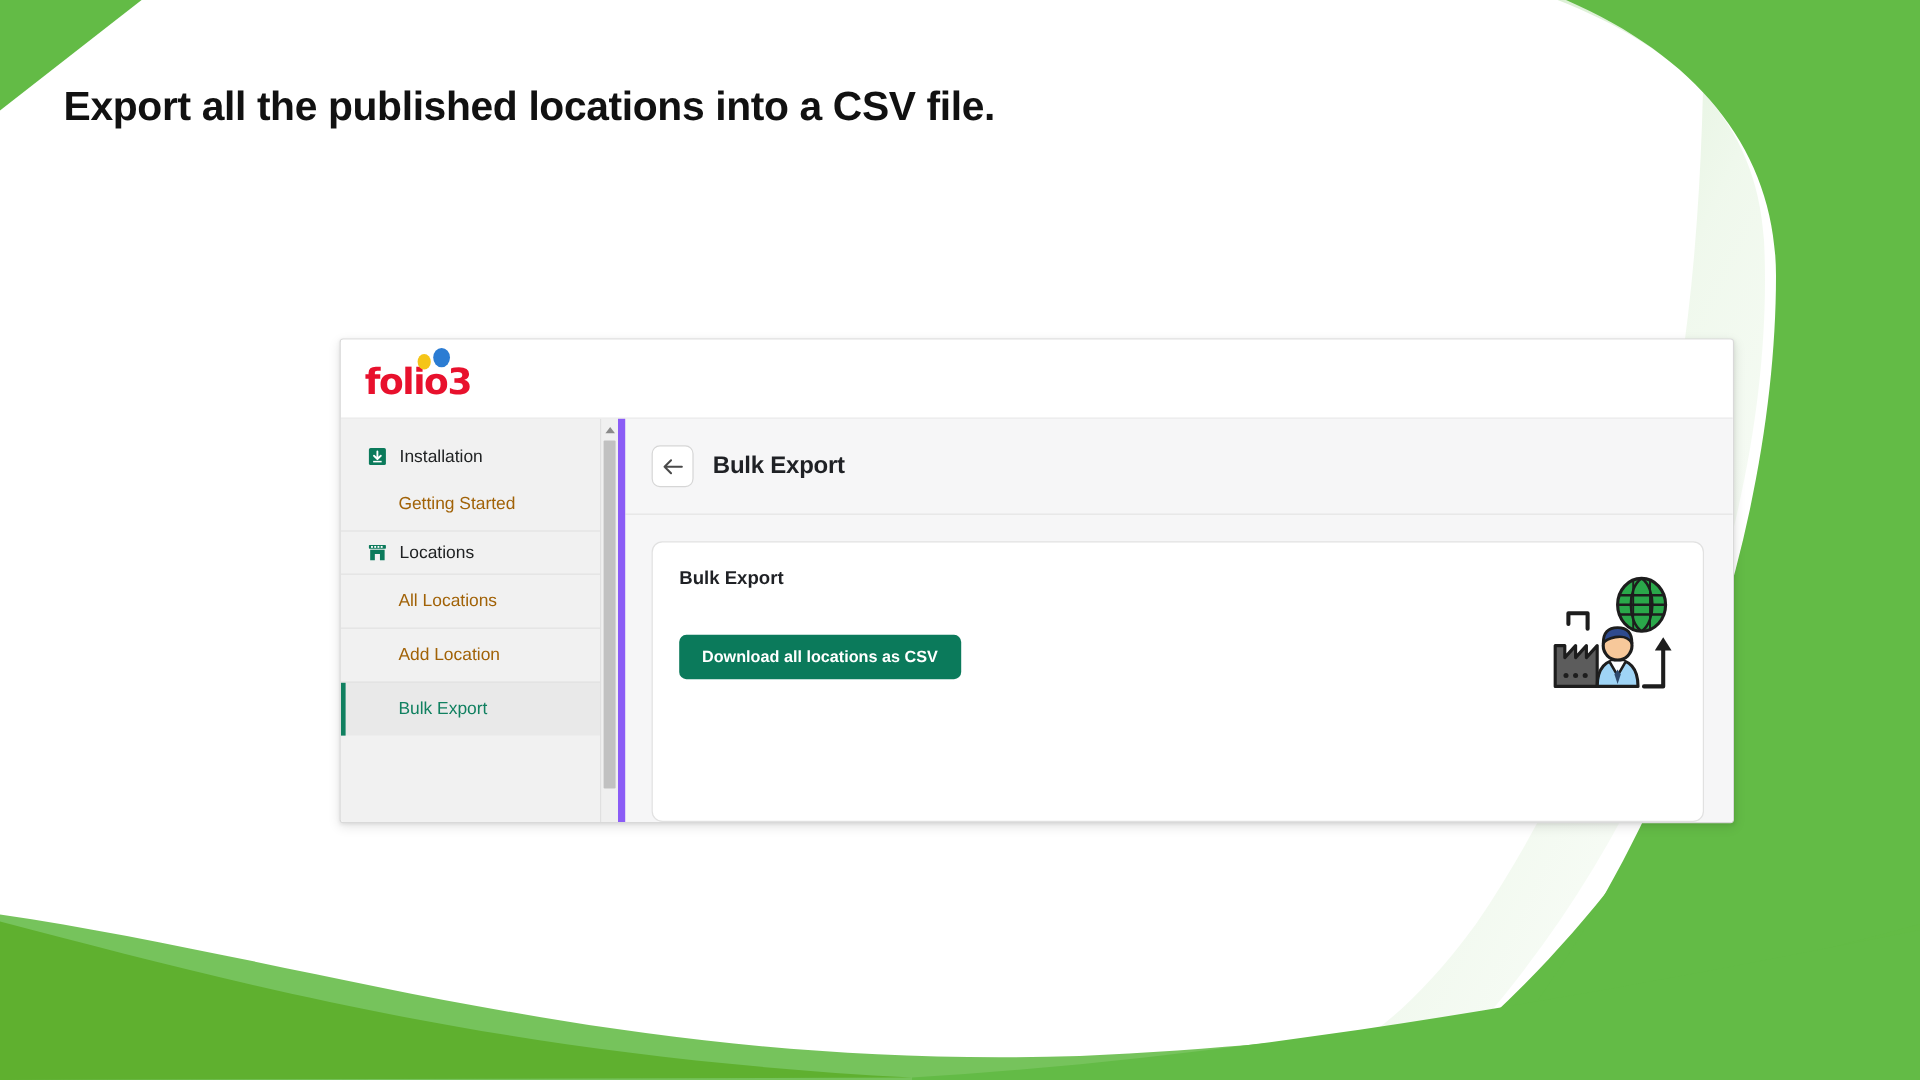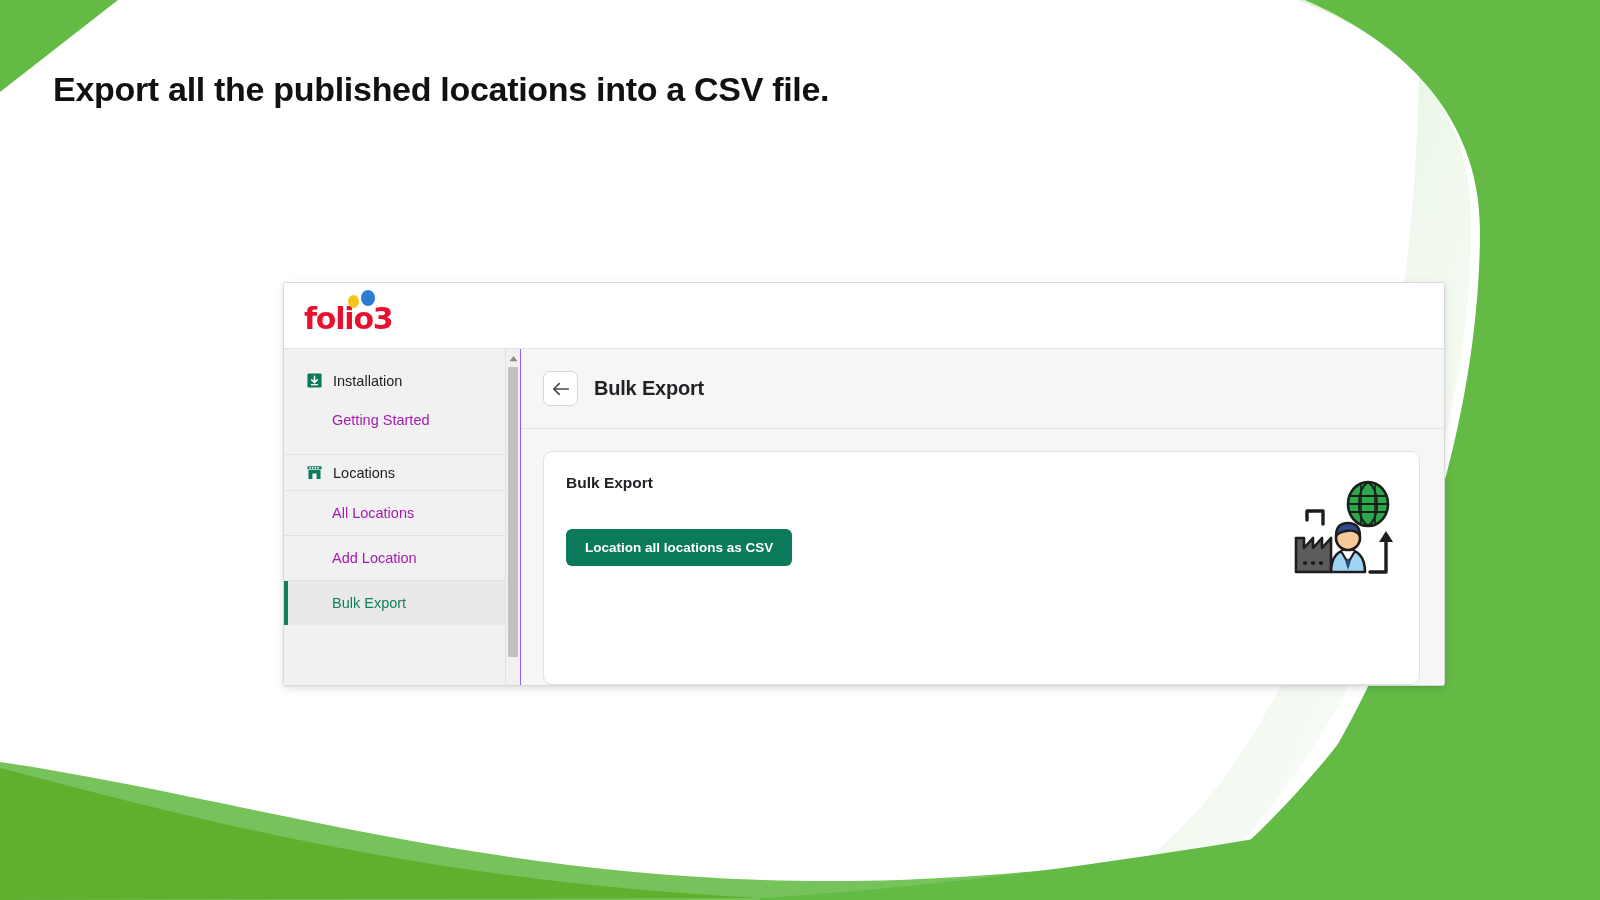--- a/index.html
+++ b/index.html
@@ -99,21 +99,21 @@
     flex: 1 1 auto;
     display: flex;
     min-height: 0;
     background: #ffffff;
   }
 
   
   #sidebar-outer {
     flex: 0 0 237px;
     background: #f1f1f1;
-    border-right: 1px solid #8b5cf6;
+    border-right: 6px solid #8b5cf6;
     display: flex;
     position: relative;
     overflow: hidden;
   }
 
   #sidebar-nav {
     flex: 1 1 auto;
     padding-top: 14px;
     overflow: hidden;
   }
@@ -127,21 +127,21 @@
     color: #202223;
     font-weight: 400;
   }
 
   .nav-icon { width: 17px; height: 17px; flex: 0 0 17px; display: block; }
 
   .nav-sub {
     position: relative;
     padding: 14px 0 14px 48px;
     font-size: 14.5px;
-    color: #a21caf;
+    color: #a16207;
     border-top: 1px solid #e1e1e1;
     background: transparent;
   }
   .nav-sub.no-rule { border-top: none; }
 
   .nav-sub.active {
     color: #108060;
     background: #e9e9e9;
   }
   .nav-sub.active::before {
@@ -316,21 +316,21 @@
             <path d="M12 6 L12 14 M8 11 L12 15 L16 11" stroke="#ffffff" stroke-width="2.2" fill="none" stroke-linecap="round" stroke-linejoin="round"></path>
             <rect x="7" y="17" width="10" height="1.8" fill="#ffffff"></rect>
           </svg>
           <span>Installation</span>
         </div>
 
         <div class="nav-sub no-rule">
           <span>Getting Started</span>
         </div>
 
-        <div class="nav-section" style="border-top:1px solid #e1e1e1;margin-top:12px;">
+        <div class="nav-section" style="border-top:1px solid #e1e1e1;">
           <svg class="nav-icon" viewBox="0 0 24 24">
             <rect x="2" y="3" width="20" height="4.5" rx="0.8" fill="#0b7a5b"></rect>
             <rect x="4.5" y="4.2" width="2.2" height="2.2" fill="#ffffff"></rect>
             <rect x="8.3" y="4.2" width="2.2" height="2.2" fill="#ffffff"></rect>
             <rect x="12.1" y="4.2" width="2.2" height="2.2" fill="#ffffff"></rect>
             <rect x="15.9" y="4.2" width="2.2" height="2.2" fill="#ffffff"></rect>
             <path d="M3.5 8.5 L3.5 21 L9 21 L9 13.5 L15 13.5 L15 21 L20.5 21 L20.5 8.5 Z" fill="#0b7a5b"></path>
           </svg>
           <span>Locations</span>
         </div>
@@ -364,21 +364,21 @@
             <path d="M8 2 L2 8 L8 14 M2 8 L18 8" stroke="#4a4a4a" stroke-width="1.9" fill="none" stroke-linecap="round" stroke-linejoin="round"></path>
           </svg>
         </div>
         <div id="page-title">Bulk Export</div>
       </div>
 
       <div id="content-area">
         <div id="export-card">
 
           <div id="card-title">Bulk Export</div>
-          <button id="download-btn">Location all locations as CSV</button>
+          <button id="download-btn">Download all locations as CSV</button>
 
           
           <svg id="card-illustration" viewBox="0 0 104 96">
 
             <g>
               <ellipse cx="75" cy="24" rx="20" ry="22" fill="#2aa84a" stroke="#1d1d1d" stroke-width="2.6"></ellipse>
               <path d="M75 2 C63 10 63 38 75 46 M75 2 C87 10 87 38 75 46" stroke="#1d1d1d" stroke-width="2.1" fill="none"></path>
               <path d="M56 16 L94 16 M55 24 L95 24 M56 32 L94 32" stroke="#1d1d1d" stroke-width="2.1" fill="none"></path>
               <path d="M68 3 L68 45 M82 3 L82 45" stroke="#1d1d1d" stroke-width="1.6" fill="none"></path>
             </g>

